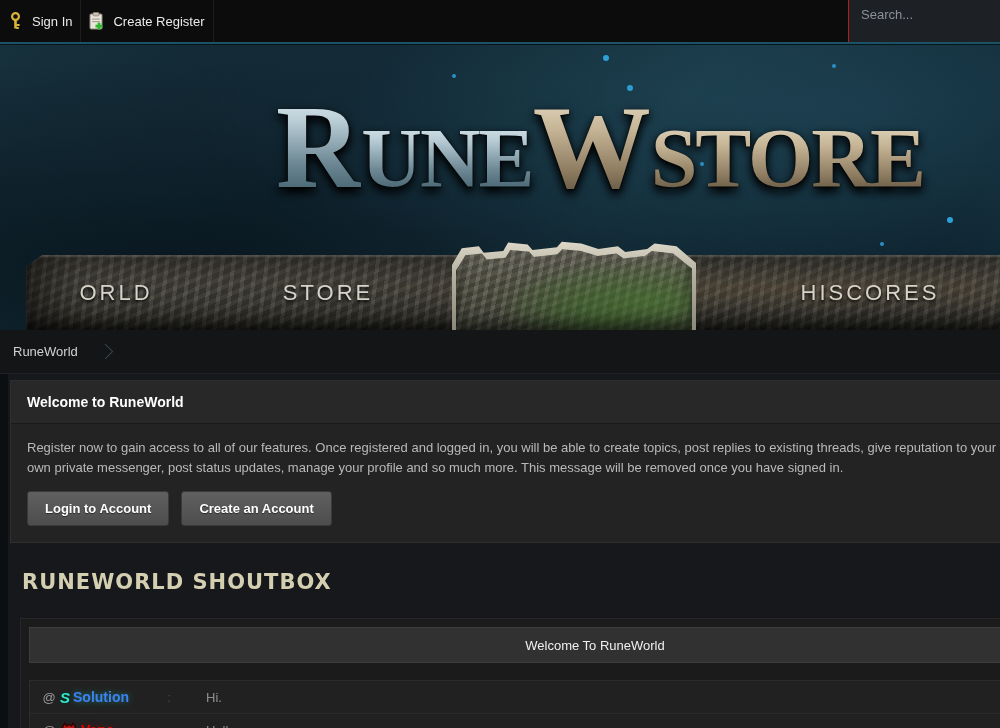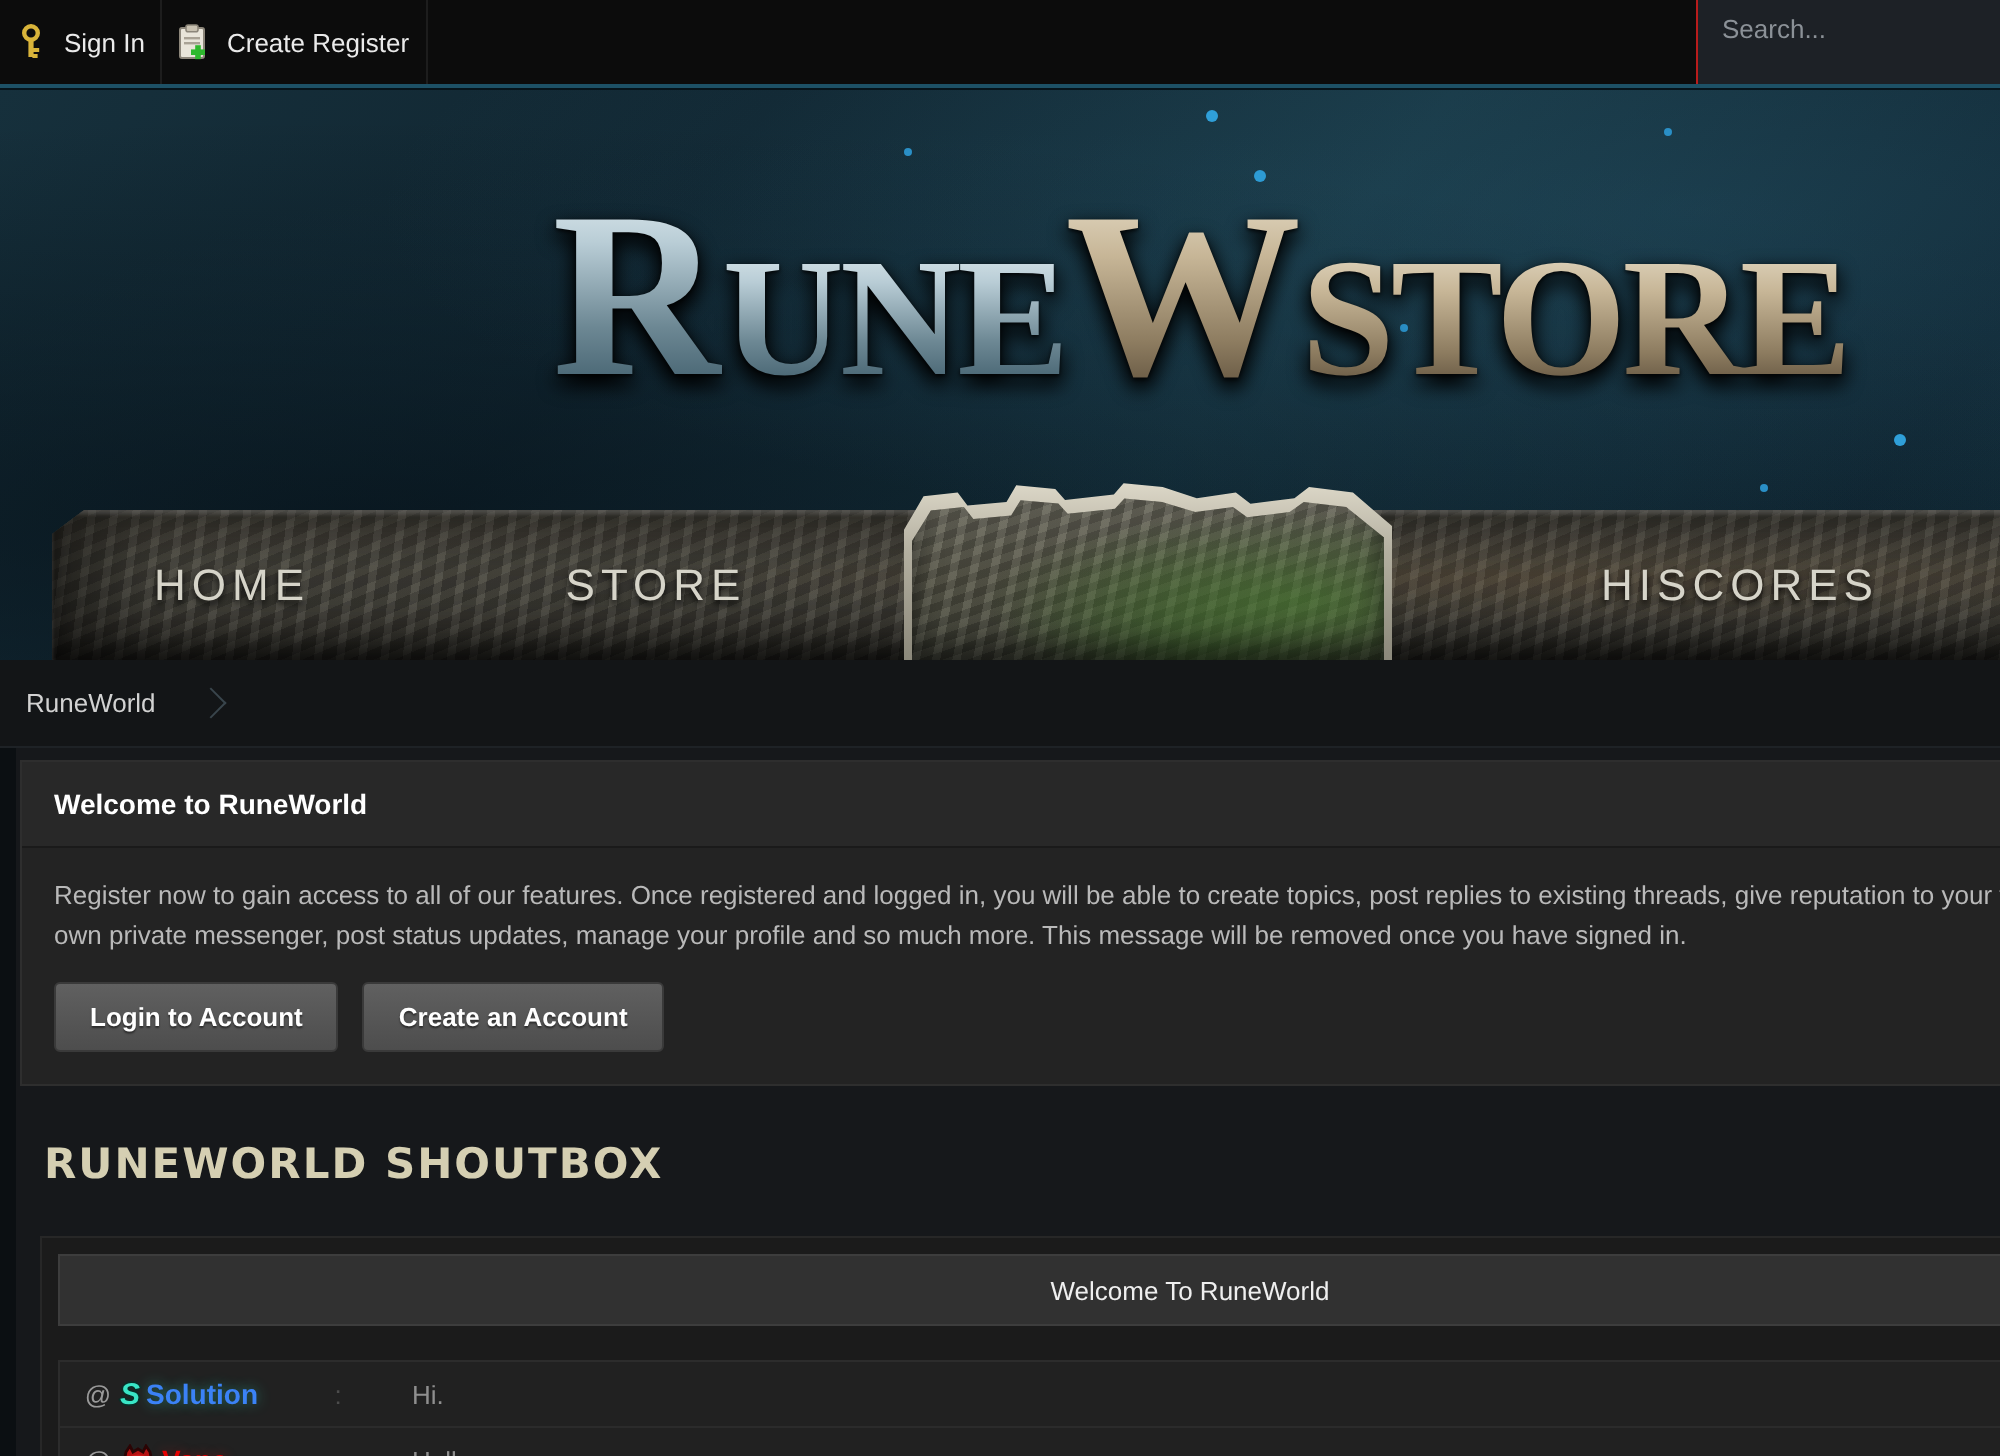--- a/index.html
+++ b/index.html
@@ -165,21 +165,21 @@
     <div class="logo">
       <span class="cap rune">R</span><span class="sm  rune">UNE</span><span class="cap world">W</span><span class="sm  world">STORE</span>
     </div>
 
     <div class="navband"></div>
     <div class="tablet">
       <div class="tablet-inner"></div>
     </div>
 
     <nav class="navitems">
-      <div class="nav-item" style="left:116px">HOME</div>
+      <div class="nav-item" style="left:116px">ORLD</div>
       <div class="nav-item" style="left:328px">STORE</div>
       <div class="nav-item" style="left:870px">HISCORES</div>
     </nav>
   </div>
 
   <div class="breadcrumb">
     <span class="crumb">RuneWorld</span>
     <span class="crumb-chev"></span>
   </div>
 

